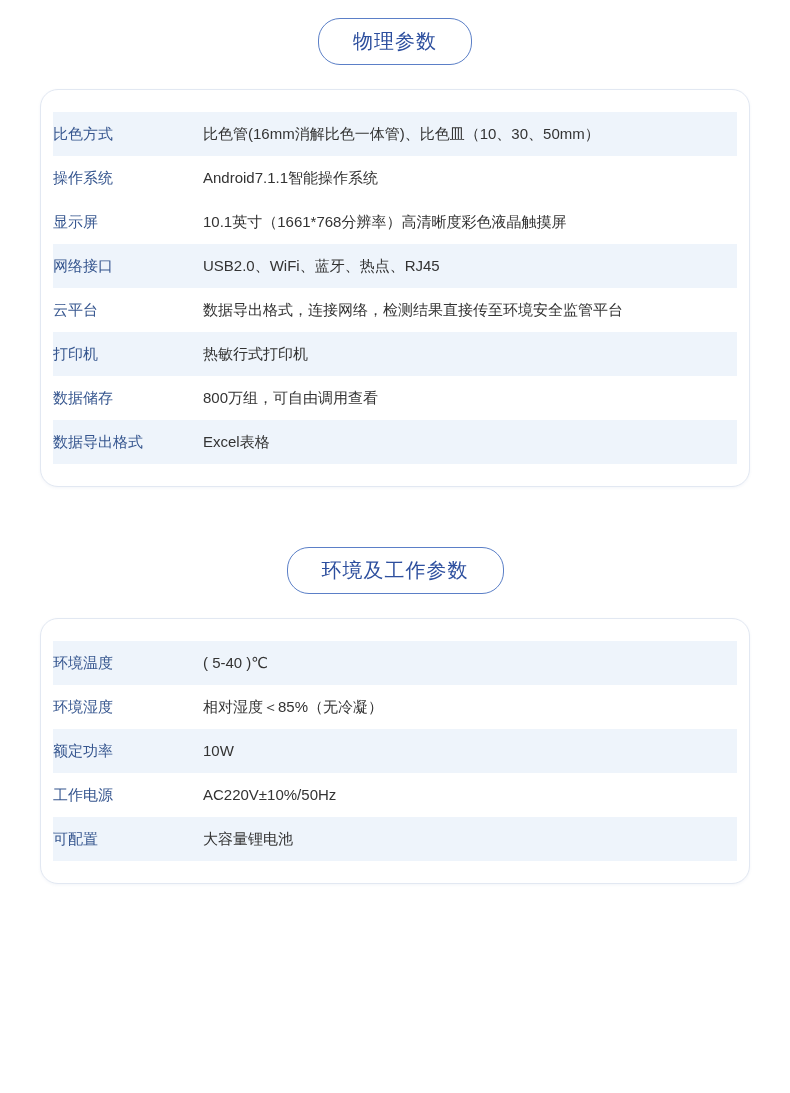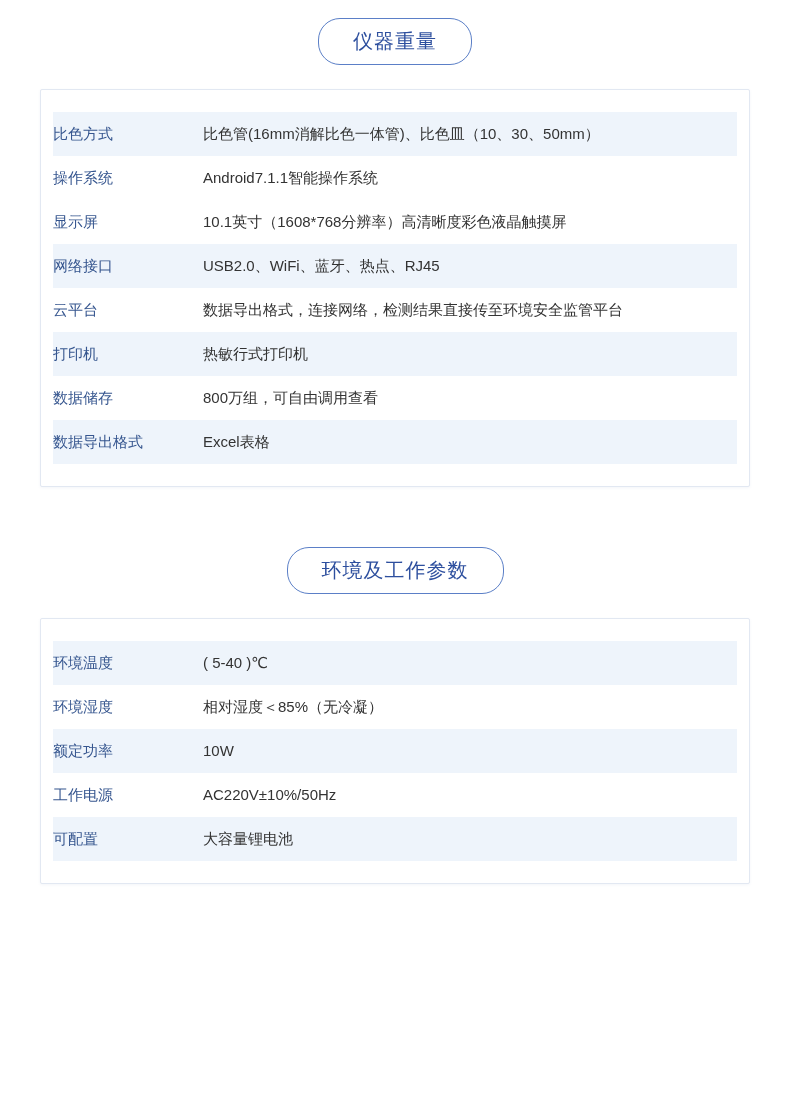--- a/index.html
+++ b/index.html
@@ -36,21 +36,21 @@
     background: #ffffff;
     white-space: nowrap;
     font-family: "Liberation Sans", "DejaVu Sans", sans-serif;
   }
 
   
   .card {
     margin: 0 40px;
     background: #ffffff;
     border: 1px solid #e2e8f2;
-    border-radius: 2px;
+    border-radius: 18px;
     box-shadow: 0 1px 3px rgba(80, 110, 170, 0.07);
     padding: 22px 12px 22px 12px;
     box-sizing: border-box;
   }
 
   table.spec {
     width: 100%;
     border-collapse: collapse;
     table-layout: fixed;
   }
@@ -88,39 +88,39 @@
   .bottom-gap { height: 34px; }
 </style>
 </head>
 <body>
 
 <div class="page">
 
   <div class="top-gap"></div>
 
   <div class="section-heading">
-    <div class="pill">仪器重量</div>
+    <div class="pill">物理参数</div>
   </div>
 
   <div class="gap-3"></div>
 
   <div class="card">
     <table class="spec">
       <tbody>
         <tr class="odd">
           <td class="label">比色方式</td>
           <td class="value">比色管(16mm消解比色一体管)、比色皿（10、30、50mm）</td>
         </tr>
         <tr class="even">
           <td class="label">操作系统</td>
           <td class="value">Android7.1.1智能操作系统</td>
         </tr>
         <tr class="even">
           <td class="label">显示屏</td>
-          <td class="value">10.1英寸（1608*768分辨率）高清晰度彩色液晶触摸屏</td>
+          <td class="value">10.1英寸（1661*768分辨率）高清晰度彩色液晶触摸屏</td>
         </tr>
         <tr class="odd">
           <td class="label">网络接口</td>
           <td class="value">USB2.0、WiFi、蓝牙、热点、RJ45</td>
         </tr>
         <tr class="even">
           <td class="label">云平台</td>
           <td class="value">数据导出格式，连接网络，检测结果直接传至环境安全监管平台</td>
         </tr>
         <tr class="odd">

